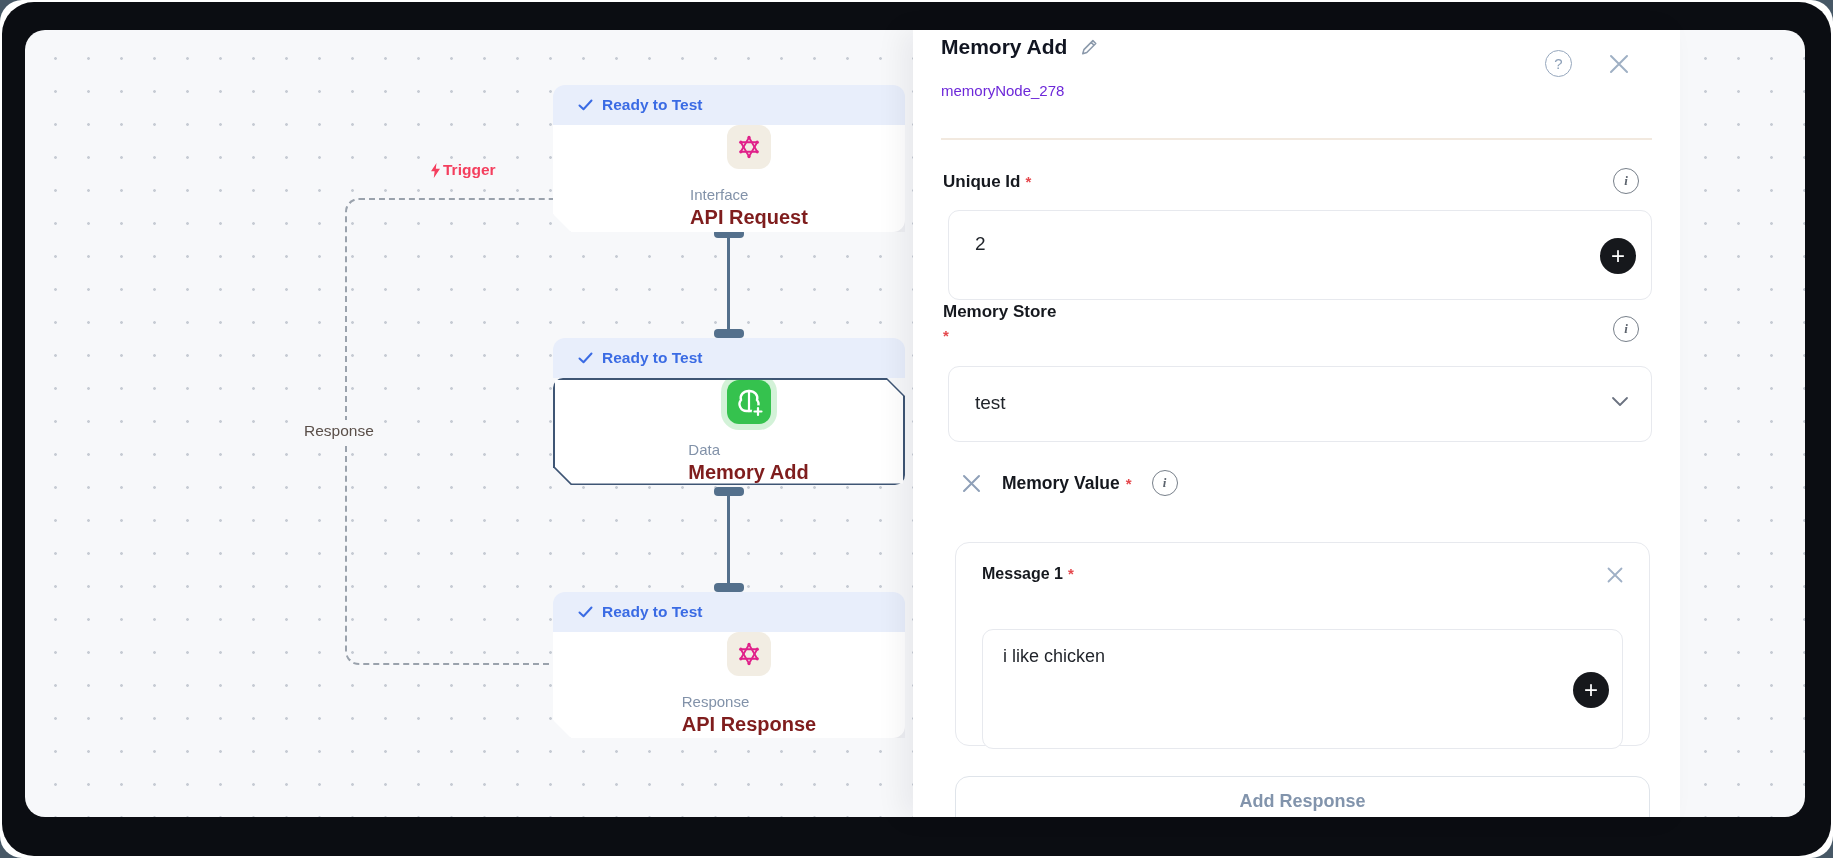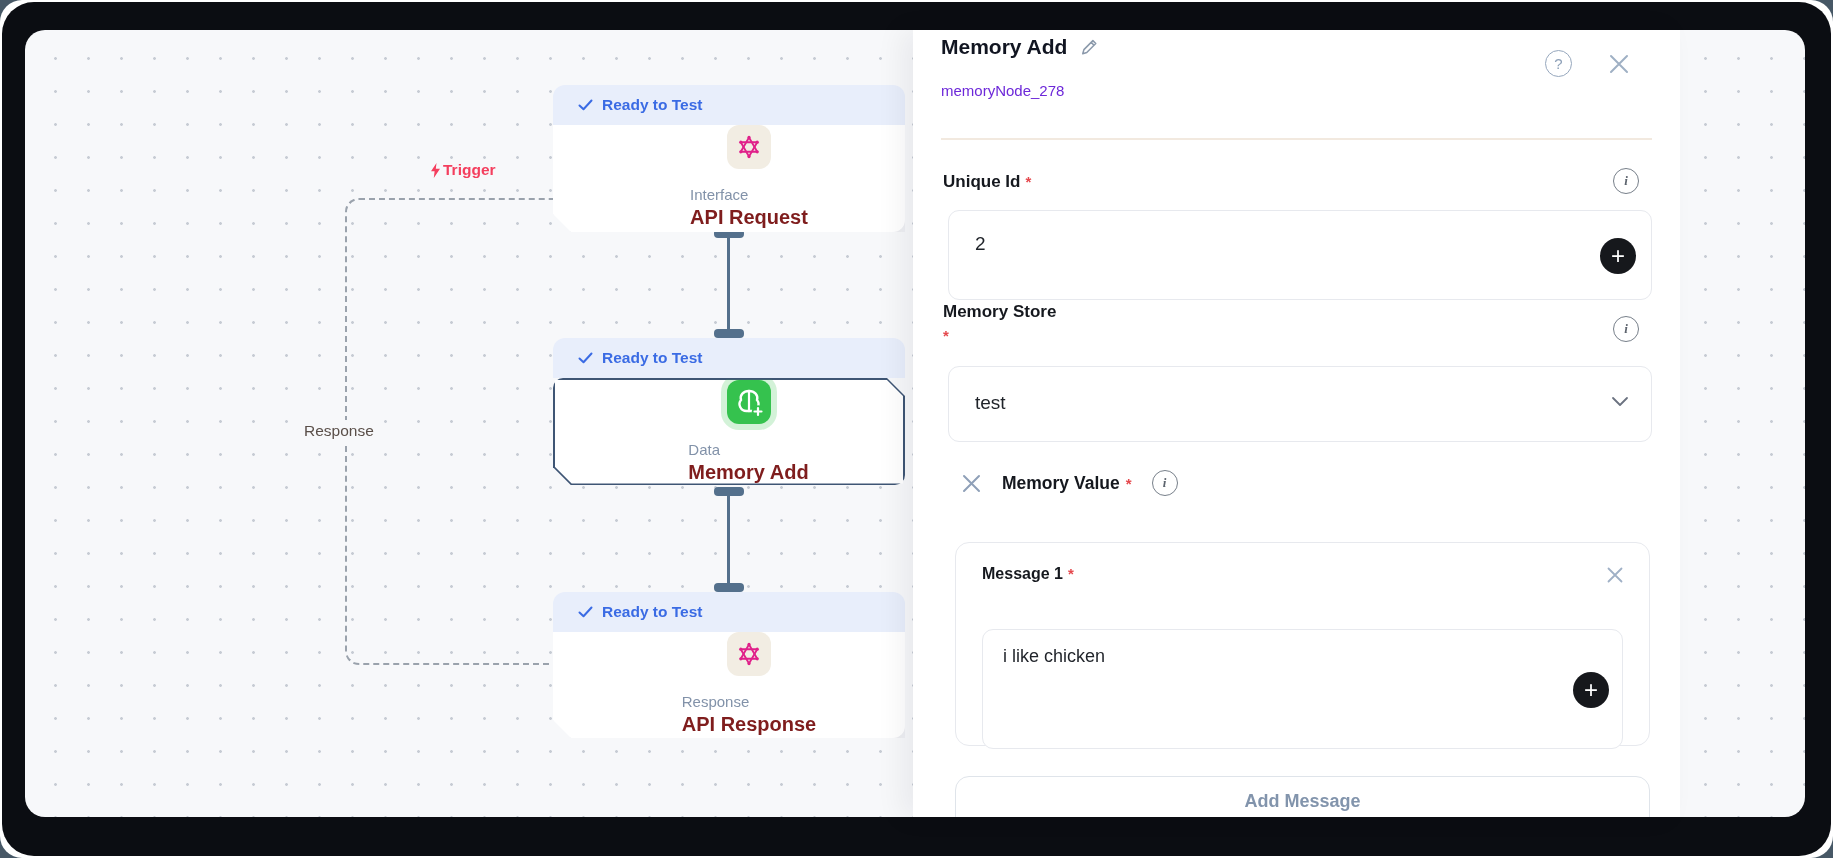--- a/index.html
+++ b/index.html
@@ -248,15 +248,15 @@
         <svg width="20" height="20" viewBox="0 0 20 20">
             <path d="M3.5 3.5 L16.5 16.5 M16.5 3.5 L3.5 16.5" stroke="#9fb0c6" stroke-width="1.8" stroke-linecap="round"></path>
           </svg>
       </div>
       <div class="msg-area">
         <div class="msg-text">i like chicken</div>
         <div class="plus-btn" style="right:13px;top:42px;">+</div>
       </div>
     </div>
 
-    <div class="add-btn">Add Message</div>
+    <div class="add-btn">Add Response</div>
   </div>
 </div>
 
 </body></html>

